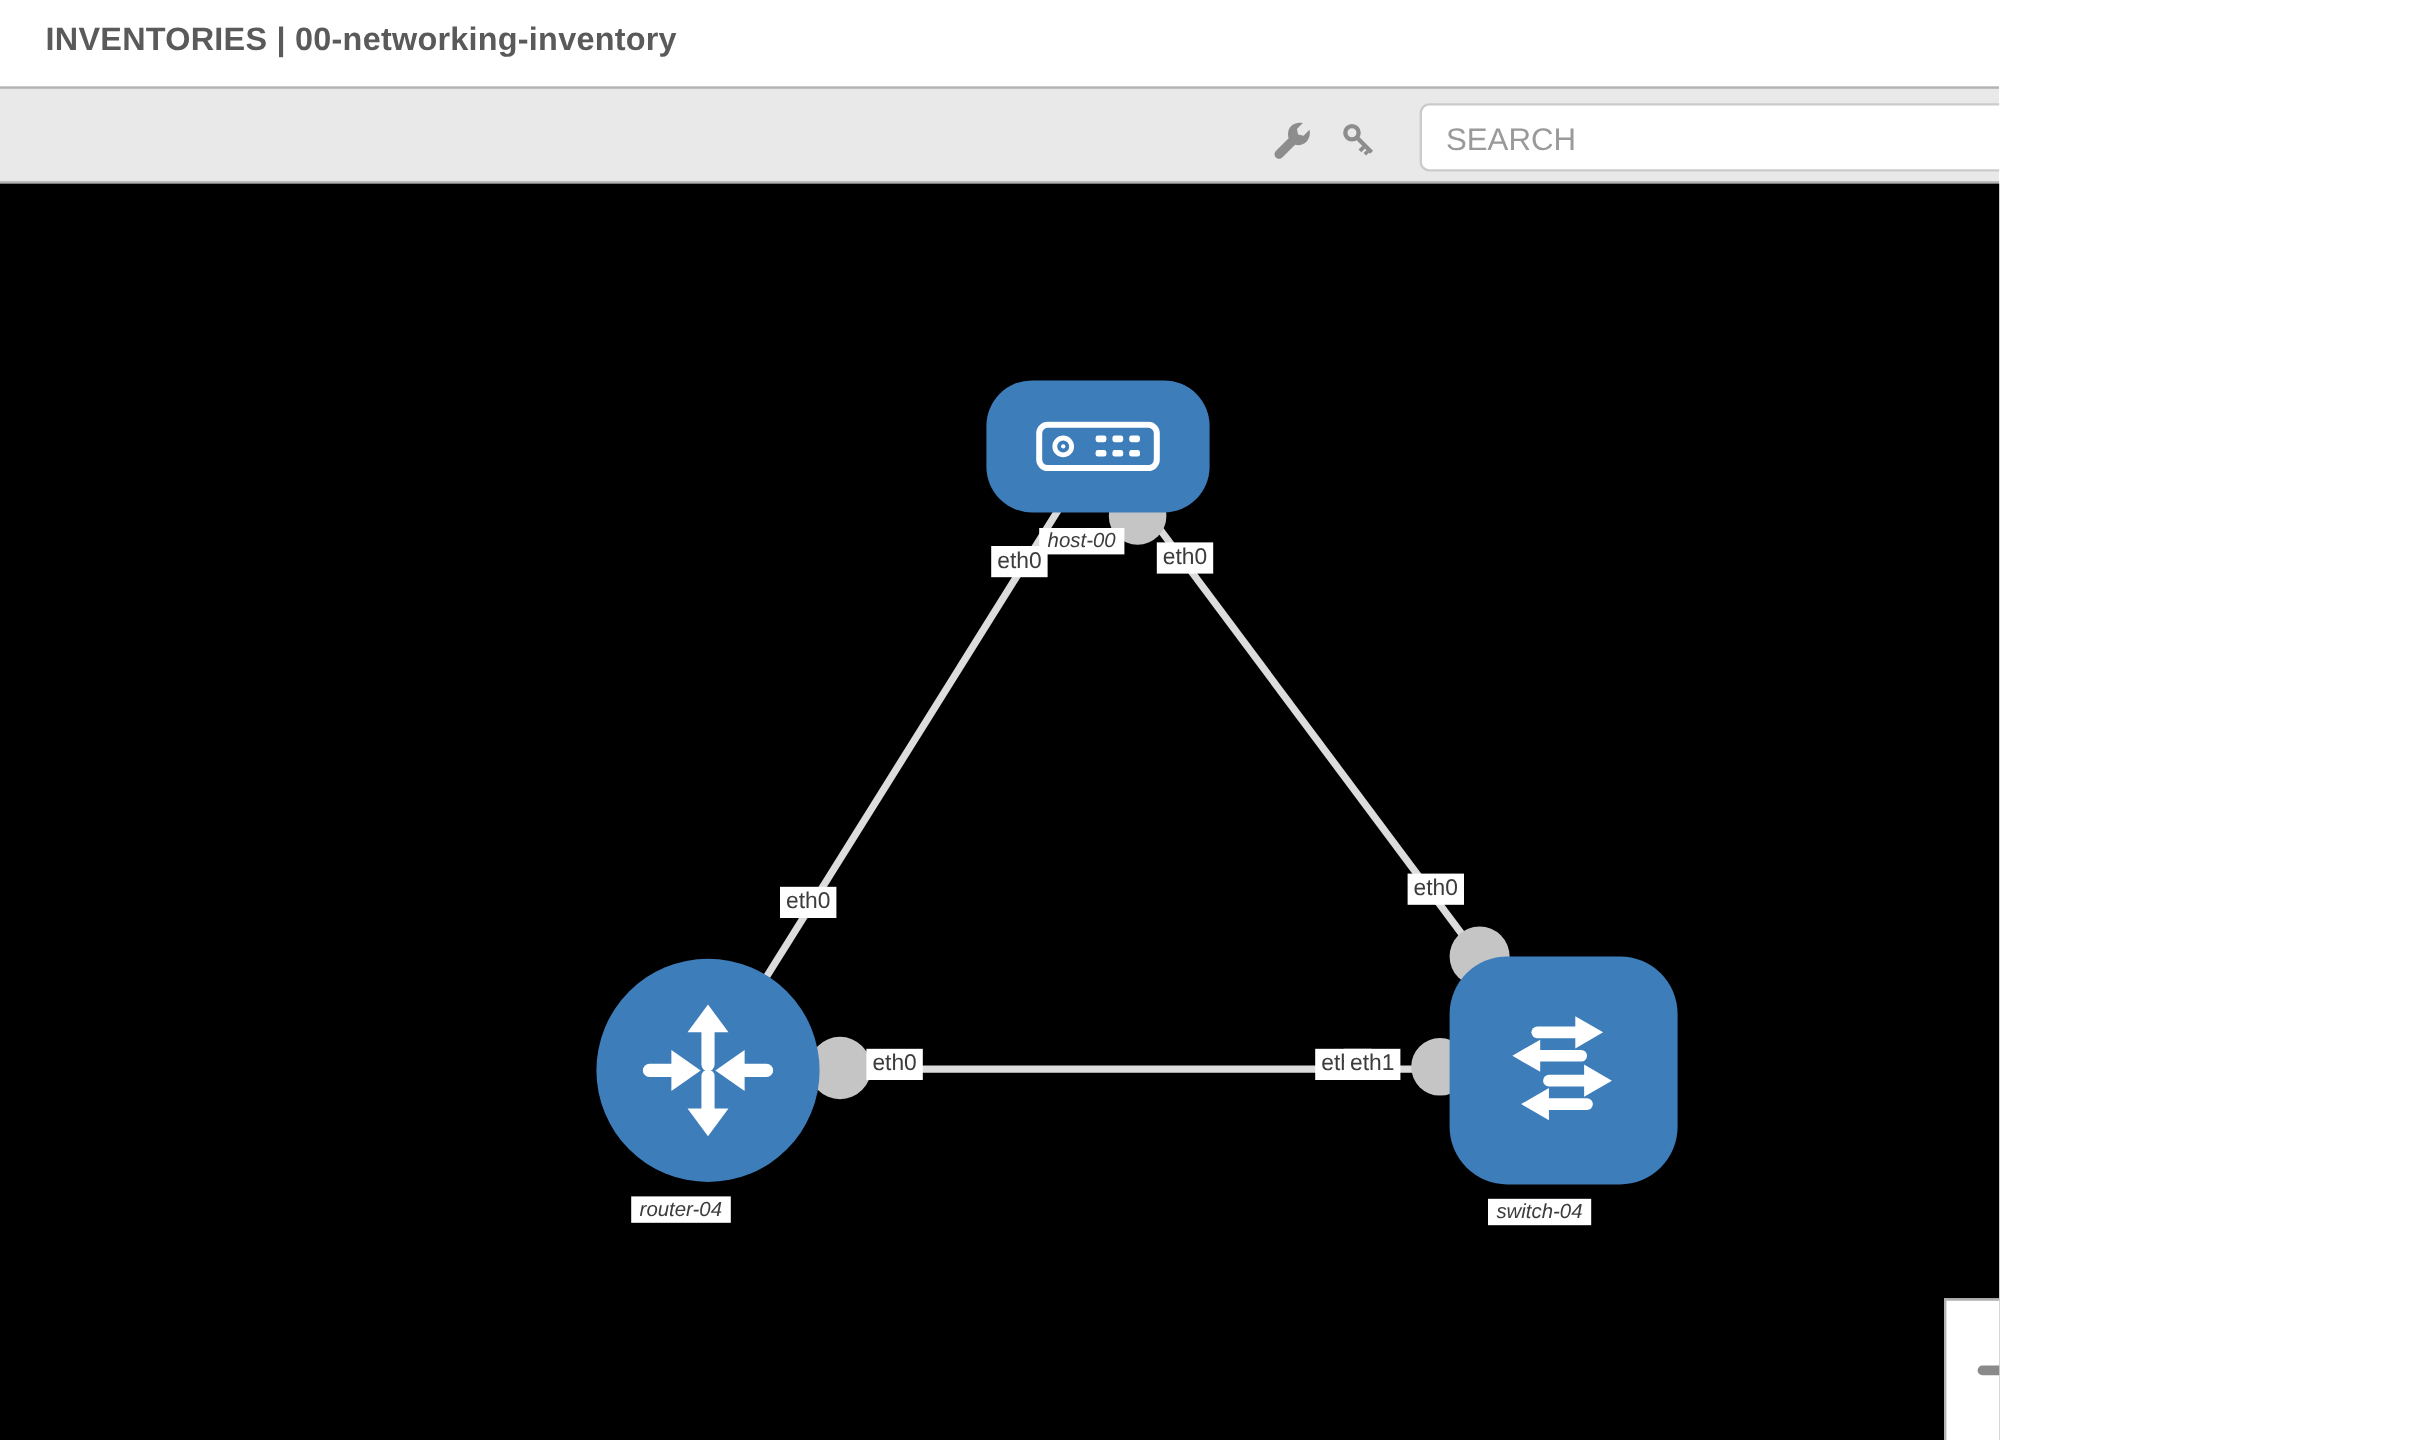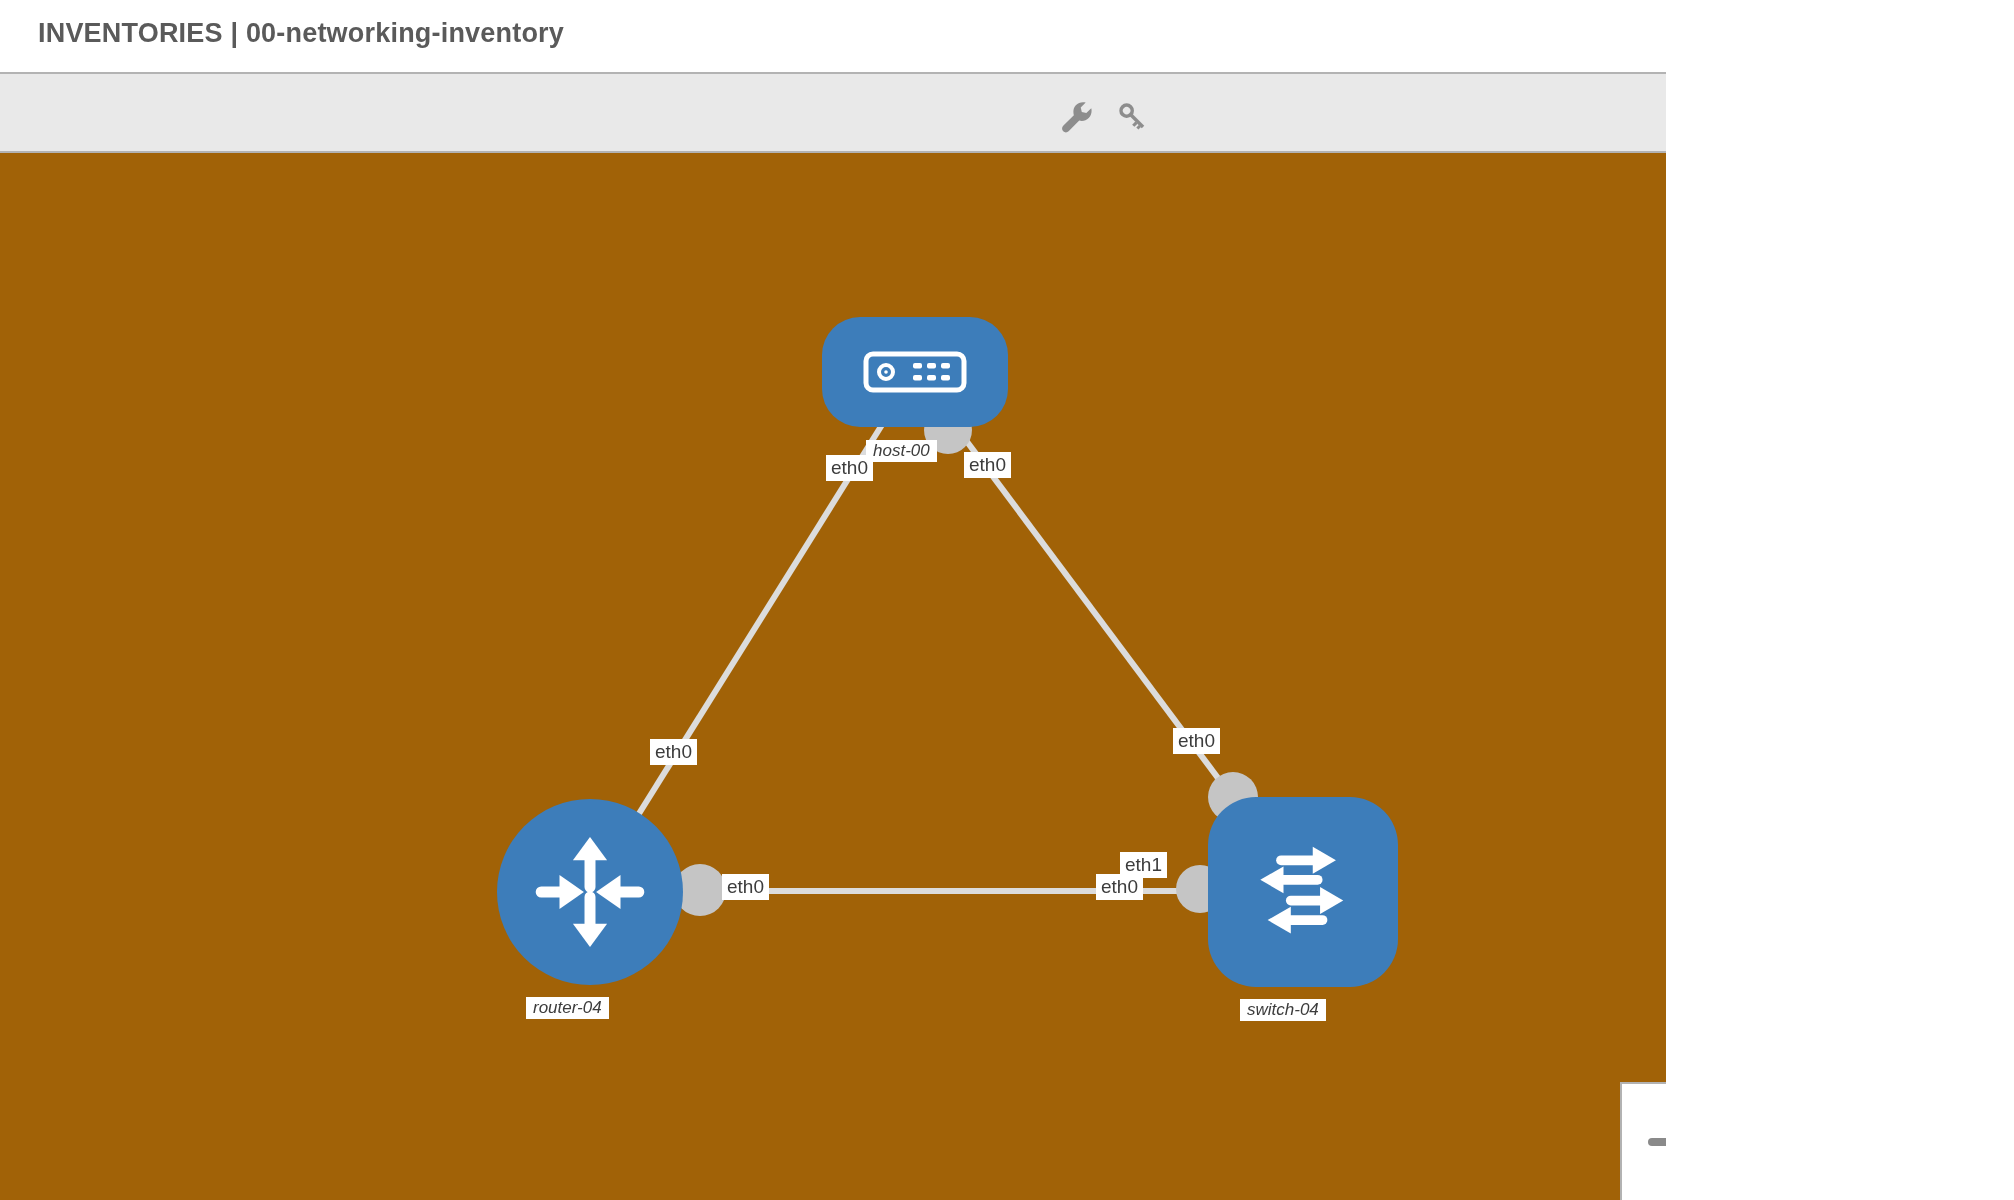--- a/index.html
+++ b/index.html
@@ -28,21 +28,21 @@
          border-top:15px solid #8e99a5;}
   .combo-actions{left:38px;width:802px;}
   .combo-search{left:1183px;width:794px;}
   .tool-icon{position:absolute;top:25px;width:36px;height:36px;background:none;border:none;
              padding:0;cursor:pointer;}
   .tool-icon svg{display:block;width:36px;height:36px;}
   .btn-wrench{left:1056px;}
   .btn-key{left:1115px;}
 
   
-  .canvas{position:absolute;left:0;top:153px;width:2014px;height:1047px;background:#a16207;}
+  .canvas{position:absolute;left:0;top:153px;width:2014px;height:1047px;background:#000000;}
   .links-svg{position:absolute;left:0;top:0;z-index:1;}
   .node{position:absolute;z-index:2;background:#3d7dba;display:flex;align-items:center;
         justify-content:center;cursor:grab;}
   .node-host{left:822px;top:164px;width:186px;height:110px;border-radius:38px;}
   .node-router{left:497px;top:646px;width:186px;height:186px;border-radius:50%;}
   .node-switch{left:1208px;top:644px;width:190px;height:190px;border-radius:48px;}
 
   .lbl{position:absolute;z-index:3;background:#fff;color:#3c3c3c;white-space:nowrap;}
   .lbl-node{font-size:17px;padding:1px 7px;font-style:italic;}
   .lbl-if{font-size:19px;padding:2px 5px;}
@@ -87,20 +87,24 @@
       <svg viewBox="0 0 24 24">
         <g fill="#8d8d8d" transform="rotate(-45 12 12)">
           <circle cx="12" cy="6" r="3.7" fill="none" stroke="#8d8d8d" stroke-width="2.4"></circle>
           <rect x="10.9" y="9.4" width="2.3" height="12"></rect>
           <rect x="8.0" y="15.2" width="3.0" height="2.1"></rect>
           <rect x="8.6" y="18.5" width="2.4" height="2.0"></rect>
         </g>
       </svg>
     </button>
 
+    <div class="combo combo-search">
+      <span class="combo-label">SEARCH</span>
+      <span class="caret"></span>
+    </div>
   </div>
 
   <div class="canvas">
 
     <svg class="links-svg" width="2014" height="1047">
       <g stroke="#dcdcdc" stroke-width="6">
         <line x1="915" y1="219" x2="590" y2="739"></line>
         <line x1="915" y1="219" x2="1303" y2="739"></line>
         <line x1="590" y1="738" x2="1303" y2="738"></line>
       </g>
@@ -163,21 +167,21 @@
       </svg>
     </div>
 
     <div class="lbl lbl-if" style="left:826px;top:302px;">eth0</div>
     <div class="lbl lbl-node" style="left:866px;top:287px;">host-00</div>
     <div class="lbl lbl-if" style="left:964px;top:299px;">eth0</div>
     <div class="lbl lbl-if" style="left:650px;top:586px;">eth0</div>
     <div class="lbl lbl-if" style="left:1173px;top:575px;">eth0</div>
     <div class="lbl lbl-if" style="left:722px;top:721px;">eth0</div>
     <div class="lbl lbl-if" style="left:1096px;top:721px;">eth0</div>
-    <div class="lbl lbl-if" style="left:1120px;top:699px;">eth1</div>
+    <div class="lbl lbl-if" style="left:1120px;top:721px;">eth1</div>
     <div class="lbl lbl-node" style="left:526px;top:844px;">router-04</div>
     <div class="lbl lbl-node" style="left:1240px;top:846px;">switch-04</div>
 
     <div class="zoom-panel">
       <div class="zoom-level">130%</div>
       <button class="zoom-minus">
         <span></span>
       </button>
       <div class="zoom-track"></div>
       <div class="zoom-handle"></div>

